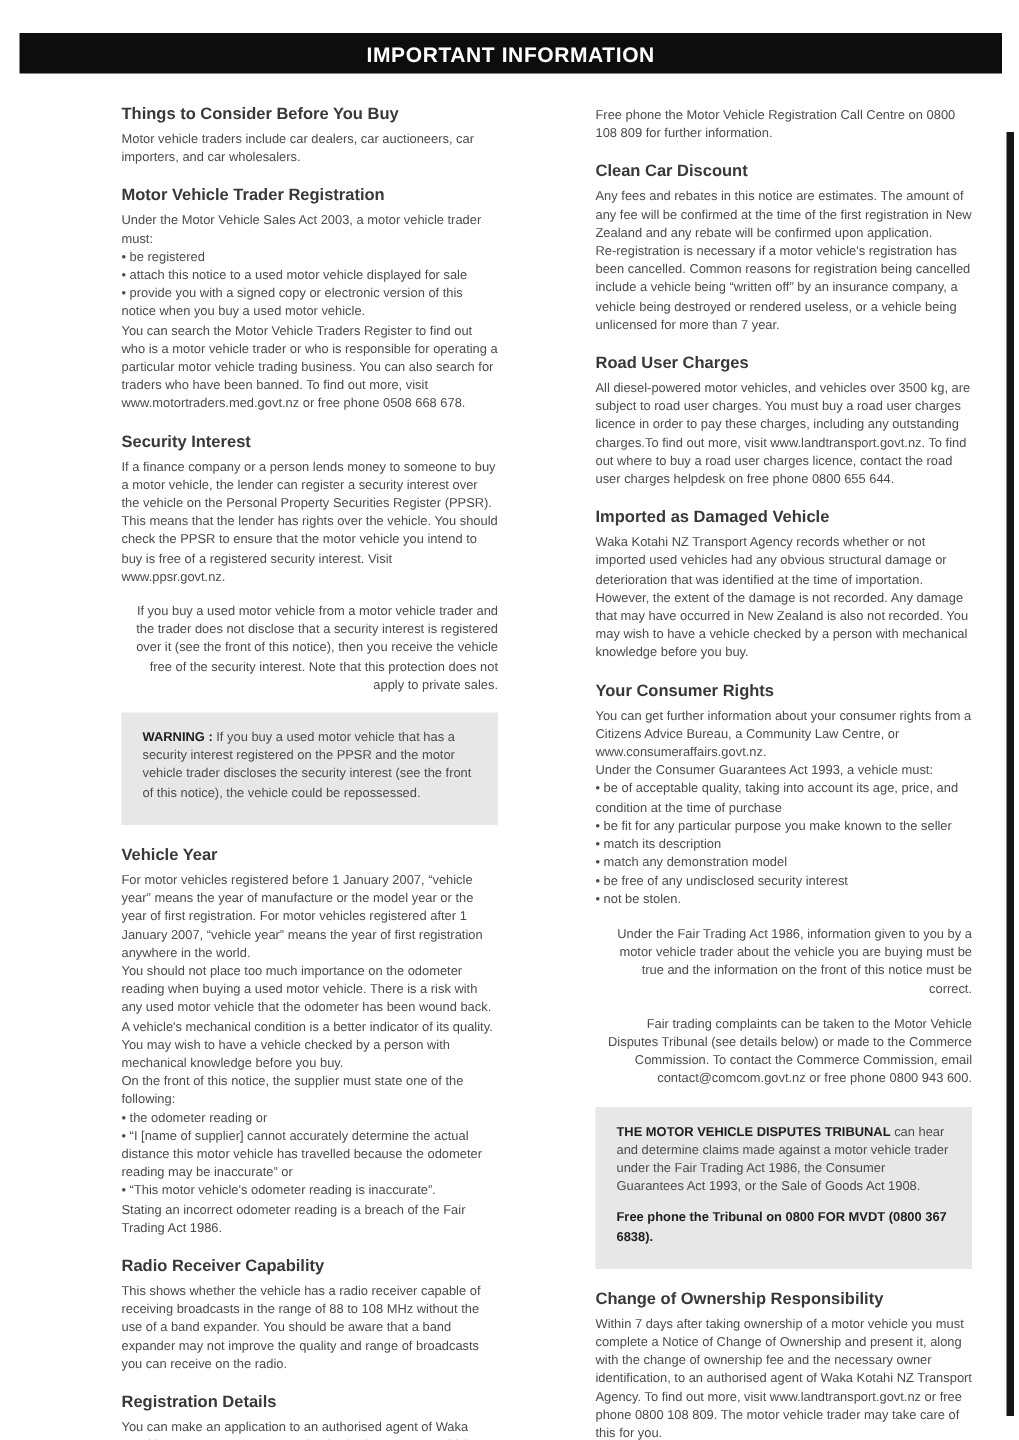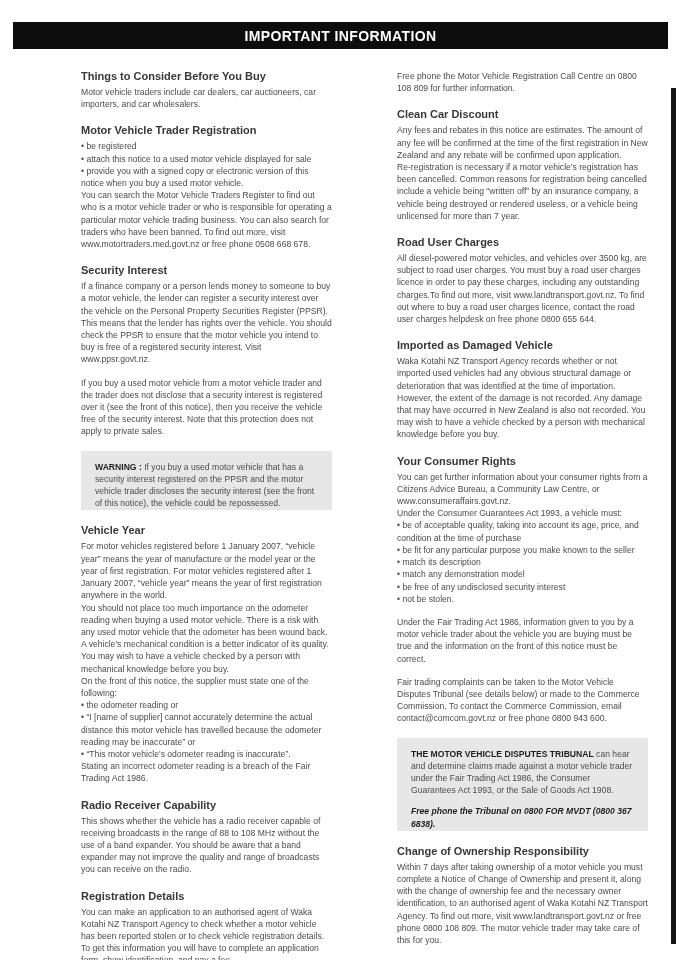--- a/index.html
+++ b/index.html
@@ -38,29 +38,29 @@
     font-weight: 700;
     color: var(--heading-text, #383838);
     margin: 14px 0 4px 0;
   }
   .col > :first-child { margin-top: 0; }
   .para {
     font-size: 8.6px;
     line-height: 1.42;
     color: var(--body-text, #4b4b4b);
   }
-  .para.gap { margin-top: 11px; }
+  .para.gap { margin-top: 11px; text-align: right; }
   .bullets .para { margin: 0; }
   .gray-box {
     background: var(--box-bg, #e7e7e7);
-    padding: 10px 12px 1px 14px;
+    padding: 10px 12px 16px 14px;
     margin: 13px 0 7px 0;
   }
   .gray-box .para strong { color: #1e1e1e; }
-  .gray-box .bold-line { margin-top: 9px; font-style: italic; }
+  .gray-box .bold-line { margin-top: 9px; }
   .edge-strip {
     position: absolute;
     right: 3px;
     top: 88px;
     width: 5px;
     height: 856px;
     background: #151515;
   }
 </style>
 </head>
@@ -68,20 +68,21 @@
 
 <div class="page">
   <header class="banner">
     <h1>IMPORTANT INFORMATION</h1>
   </header>
   <div class="columns">
     <div class="col" id="left-col">
         <h2 class="section-heading">Things to Consider Before You Buy</h2>
         <p class="para">Motor vehicle traders include car dealers, car auctioneers, car importers, and car wholesalers.</p>
         <h2 class="section-heading">Motor Vehicle Trader Registration</h2>
+        <p class="para">Under the Motor Vehicle Sales Act 2003, a motor vehicle trader must:</p>
         <div class="bullets">
           <p class="para">• be registered</p>
           <p class="para">• attach this notice to a used motor vehicle displayed for sale</p>
           <p class="para">• provide you with a signed copy or electronic version of this notice when you buy a used motor vehicle.</p>
         </div>
         <p class="para">You can search the Motor Vehicle Traders Register to find out who is a motor vehicle trader or who is responsible for operating a particular motor vehicle trading business. You can also search for traders who have been banned. To find out more, visit www.motortraders.med.govt.nz or free phone 0508 668 678.</p>
         <h2 class="section-heading">Security Interest</h2>
         <p class="para">If a finance company or a person lends money to someone to buy a motor vehicle, the lender can register a security interest over the vehicle on the Personal Property Securities Register (PPSR). This means that the lender has rights over the vehicle. You should check the PPSR to ensure that the motor vehicle you intend to buy is free of a registered security interest. Visit www.ppsr.govt.nz.</p>
         <p class="para gap">If you buy a used motor vehicle from a motor vehicle trader and the trader does not disclose that a security interest is registered over it (see the front of this notice), then you receive the vehicle free of the security interest. Note that this protection does not apply to private sales.</p>
         <div class="gray-box">

